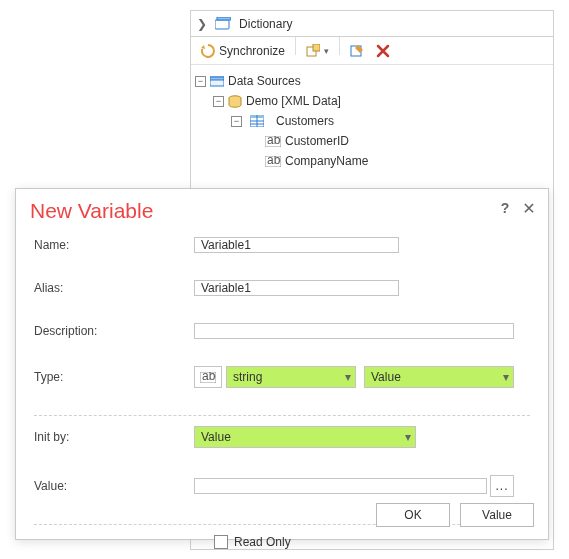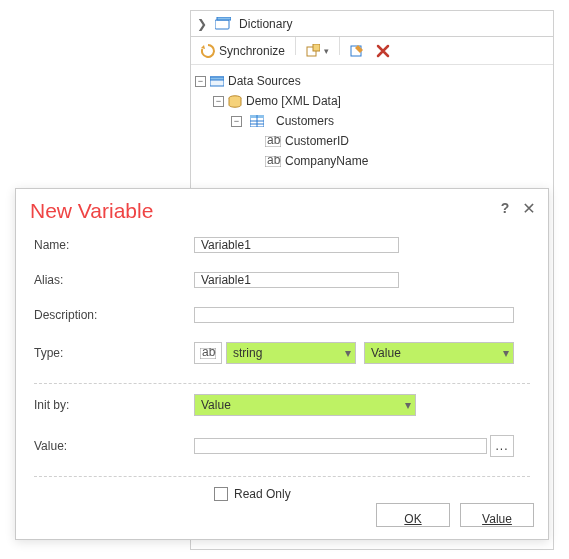--- a/index.html
+++ b/index.html
@@ -40,21 +40,21 @@
 .dialog-title h1 { font-size: 21px; font-weight: 400; color: #ef4444; }
 .dialog-close, .dialog-help {
   position: absolute; top: 10px; width: 18px; height: 18px;
   display: flex; align-items: center; justify-content: center;
   color: #666; cursor: pointer; font-size: 14px;
 }
 .dialog-help { right: 34px; font-weight: bold; }
 .dialog-close { right: 10px; font-size: 16px; }
 
 .form { padding: 4px 18px 0 18px; }
-.form-row { display: flex; align-items: center; margin-bottom: 19px; }
+.form-row { display: flex; align-items: center; margin-bottom: 27px; }
 .form-row label { width: 160px; color: #444; }
 .text-input {
   height: 16px; border: 1px solid #c4c4c4; padding: 0 6px; background: #fff;
 }
 .text-input.w200 { width: 205px; }
 .text-input.w320 { width: 320px; }
 .select {
   height: 22px; border: 1px solid #c4c4c4; display: inline-flex; align-items: center;
   padding: 0 4px 0 6px; background: #bef264; position: relative; cursor: pointer;
 }
@@ -66,22 +66,22 @@
 
 .check-row { display: flex; align-items: flex-end; margin-bottom: 6px; }
 .check-row .pad { width: 180px; }
 .chk { width: 14px; height: 14px; border: 1px solid #888; margin-right: 6px; cursor: pointer; background:#fff; }
 
 .dialog-buttons {
   position: absolute; right: 14px; bottom: 12px; display: flex; gap: 10px;
 }
 .btn {
   min-width: 74px; height: 24px; border: 1px solid #b8b8b8;
-  background: #fff; display: inline-flex; align-items: flex-end; justify-content: center;
-  cursor: pointer; padding: 0 14px; text-decoration: underline;
+  background: #fff; display: inline-flex; align-items: center; justify-content: center;
+  cursor: pointer; padding: 0 14px;
 }
 
 
 svg { display: block; }
 </style>
 </head>
 <body>
 
 <div class="dict-panel">
   <div class="dict-header">

